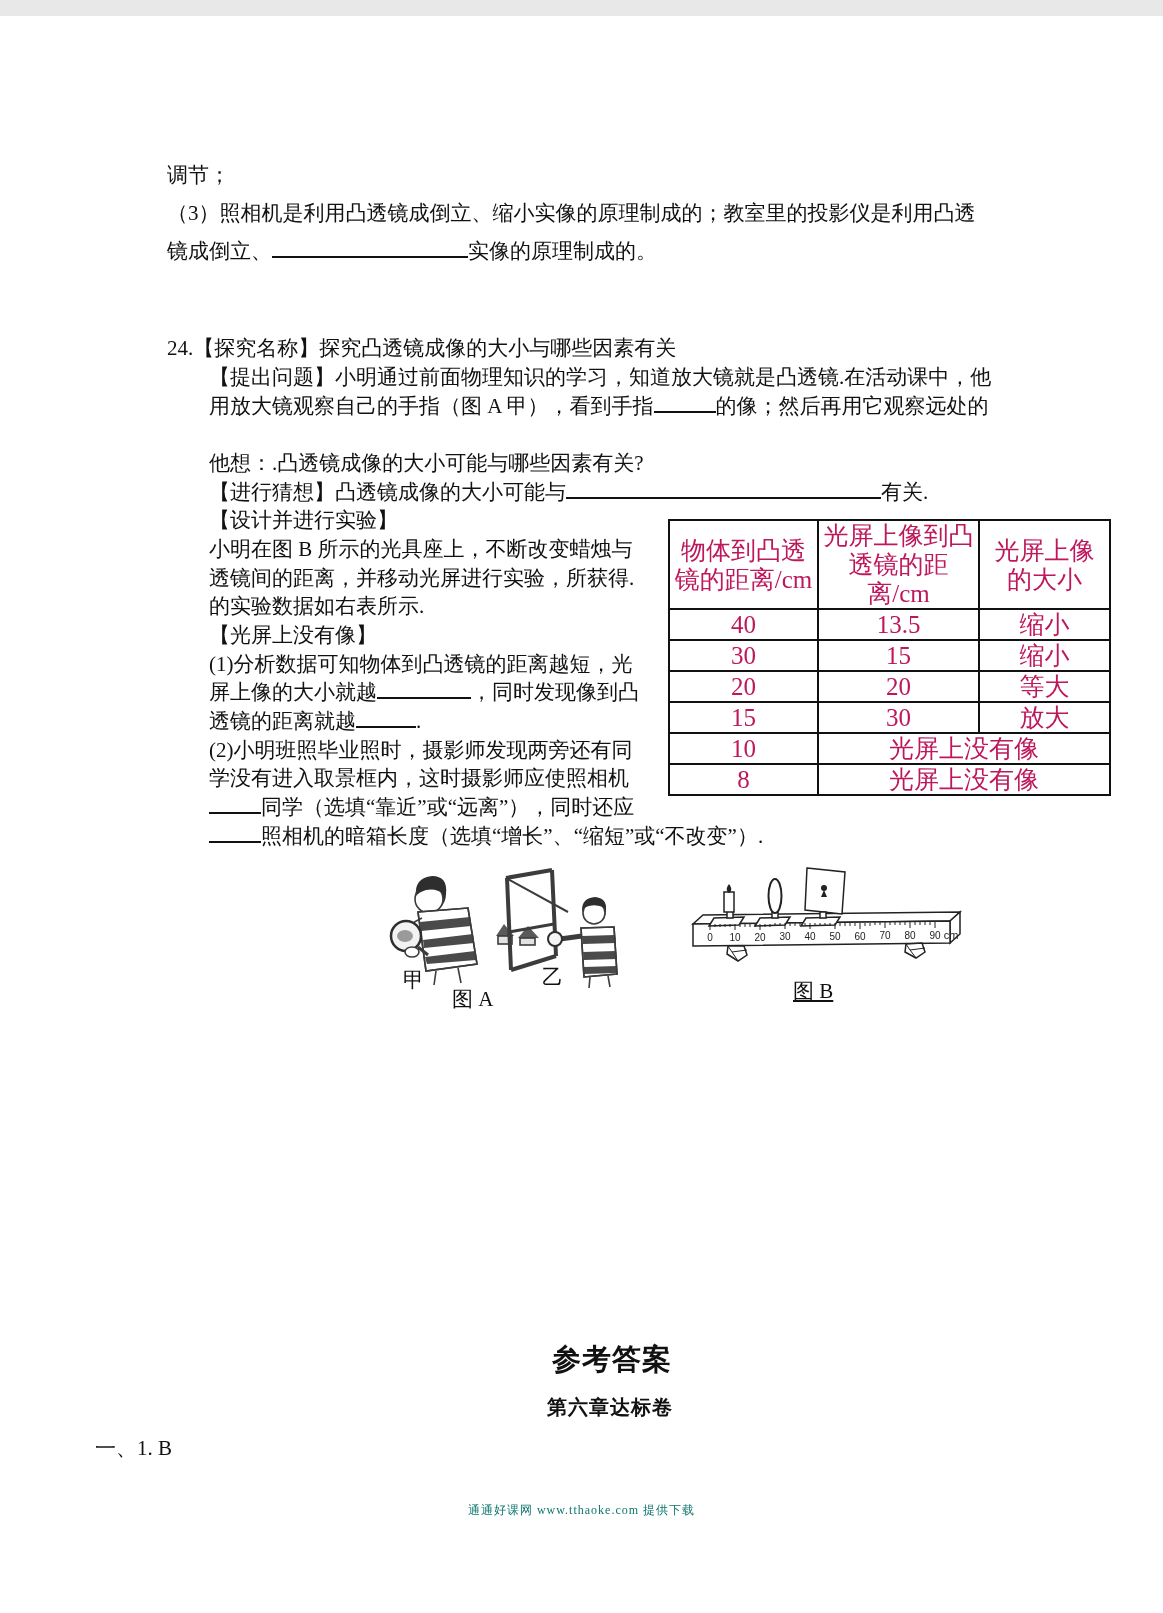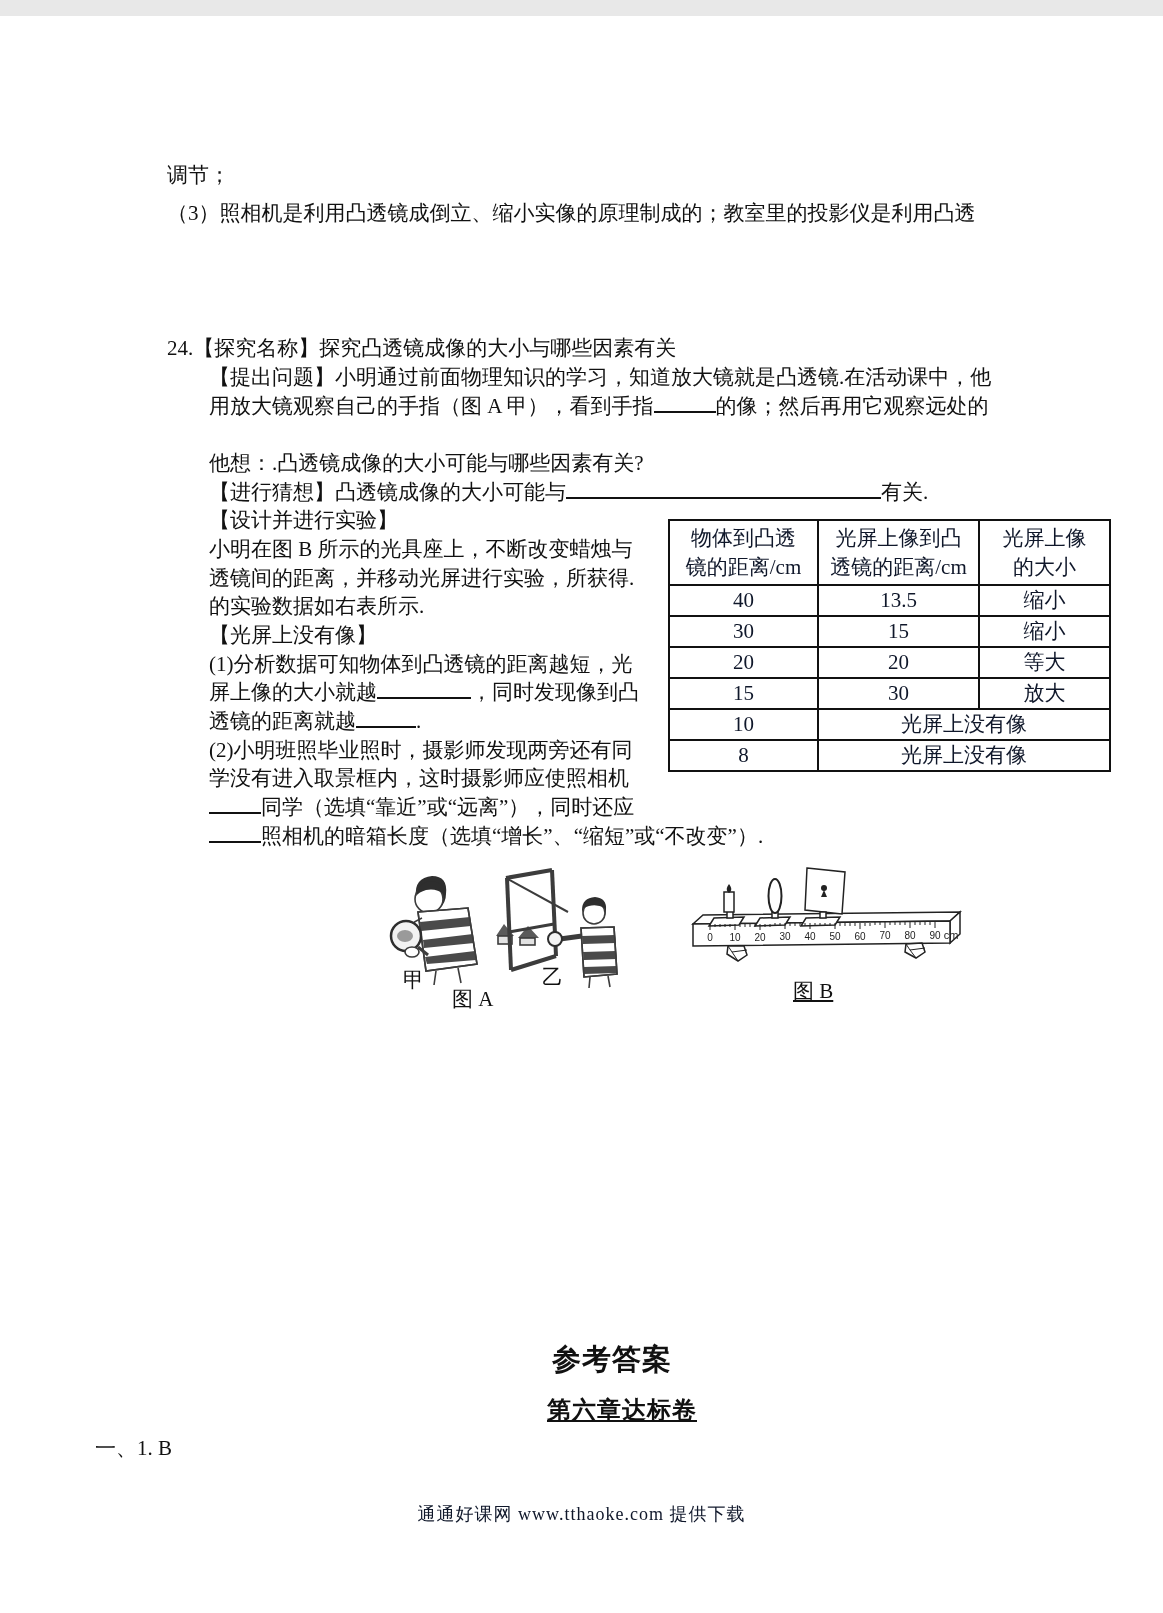--- a/index.html
+++ b/index.html
@@ -11,41 +11,42 @@
     font-family:"Liberation Serif","DejaVu Serif",serif;
     color:#111;
     overflow:hidden;
   }
   .ln{position:absolute;font-size:21px;line-height:27px;white-space:nowrap;}
   .blank{display:inline-block;border-bottom:2px solid #111;height:0.85em;vertical-align:baseline;}
   
   .data-table{
     position:absolute;left:668px;top:503px;
     border-collapse:collapse;table-layout:fixed;width:441px;
-    font-size:21px;color:#0f172a;
+    font-size:25px;color:#be185d;
   }
   .data-table th,.data-table td{
     border:2px solid #111;text-align:center;vertical-align:middle;
     font-weight:normal;padding:0;
   }
   .data-table th{height:63px;line-height:29px;}
   .data-table td{height:29px;line-height:29px;}
   .heading-main{position:absolute;font-size:29px;font-weight:bold;letter-spacing:1px;}
-  .heading-sub{position:absolute;font-size:24px;font-weight:bold;letter-spacing:1px;text-decoration:underline;}
-  .footer{position:absolute;left:0;width:100%;text-align:center;font-size:18px;color:#0f172a;letter-spacing:1px;}
+  .heading-sub{position:absolute;font-size:20px;font-weight:bold;letter-spacing:1px;}
+  .footer{position:absolute;left:0;width:100%;text-align:center;font-size:12px;color:#0f766e;letter-spacing:1px;}
   svg{position:absolute;overflow:visible;}
   svg text{font-family:"Liberation Sans","DejaVu Sans",sans-serif;}
 </style>
 </head>
 <body>
 
 <div class="page">
 
   <div class="ln" style="left:167px;top:146px;">调节；</div>
   <div class="ln" style="left:167px;top:184px;">（3）照相机是利用凸透镜成倒立、缩小实像的原理制成的；教室里的投影仪是利用凸透</div>
+  <div class="ln" style="left:167px;top:222px;"><span>镜成倒立、</span><span class="blank" style="width:196px;"></span><span>实像的原理制成的。</span></div>
 
   <div class="ln" style="left:167px;top:319px;"><span>24.</span><span>【探究名称】探究凸透镜成像的大小与哪些因素有关</span></div>
 
   <div class="ln" style="left:209px;top:348px;">【提出问题】小明通过前面物理知识的学习，知道放大镜就是凸透镜.在活动课中，他</div>
   <div class="ln" style="left:209px;top:377px;"><span>用放大镜观察自己的手指（图 A 甲），看到手指</span><span class="blank" style="width:62px;"></span><span>的像；然后再用它观察远处的</span></div>
   <div class="ln" style="left:209px;top:434px;">他想：.凸透镜成像的大小可能与哪些因素有关?</div>
   <div class="ln" style="left:209px;top:463px;"><span>【进行猜想】凸透镜成像的大小可能与</span><span class="blank" style="width:315px;"></span><span>有关.</span></div>
   <div class="ln" style="left:209px;top:491px;">【设计并进行实验】</div>
   <div class="ln" style="left:209px;top:520px;">小明在图 B 所示的光具座上，不断改变蜡烛与</div>
   <div class="ln" style="left:209px;top:549px;">透镜间的距离，并移动光屏进行实验，所获得.</div>

